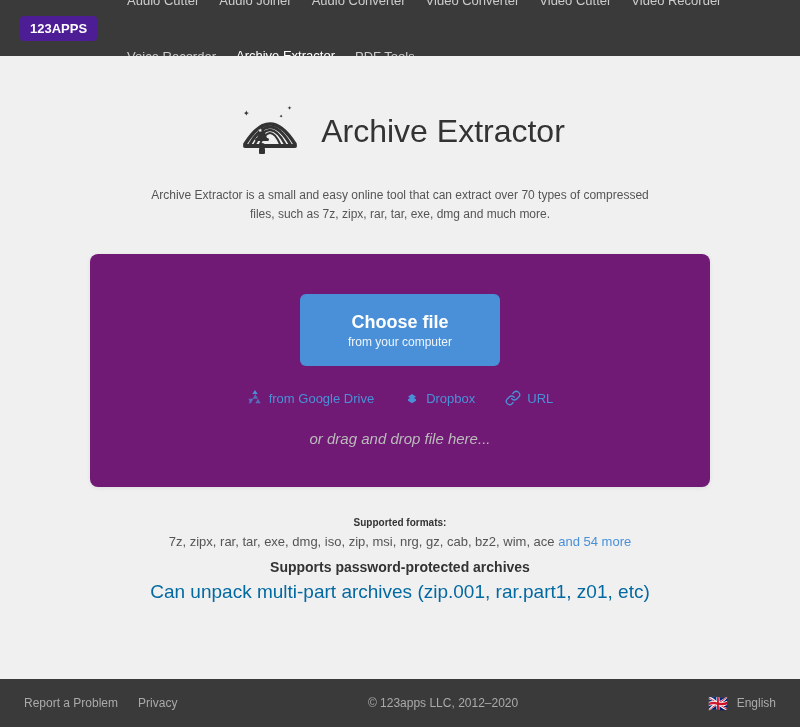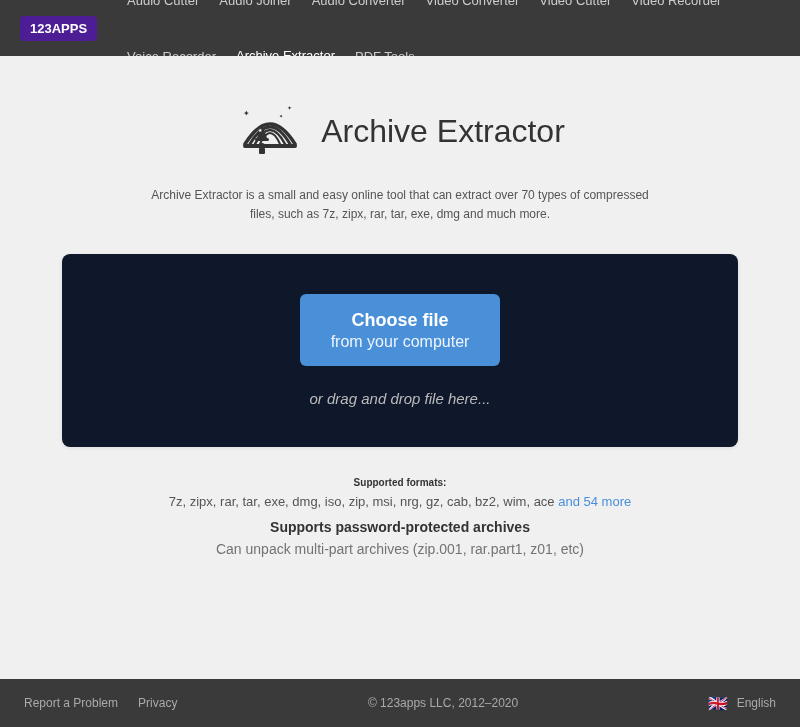--- a/index.html
+++ b/index.html
@@ -15,38 +15,38 @@
     
     .main { flex: 1; display: flex; flex-direction: column; align-items: center; padding: 40px 20px 30px; background: #f0f0f0; }
 
     
     .app-header { display: flex; align-items: center; gap: 16px; margin-bottom: 20px; }
     .app-icon { width: 70px; height: 70px; display: flex; align-items: center; justify-content: center; }
     .app-title { font-size: 32px; font-weight: normal; color: #333; }
     .app-description { text-align: center; color: #555; font-size: 12px; line-height: 1.6; margin-bottom: 30px; max-width: 500px; }
 
     
-    .upload-box { background: #0f172a; border-radius: 8px; padding: 40px 30px; width: 676px; display: flex; flex-direction: column; align-items: center; box-shadow: 0 1px 4px rgba(0,0,0,0.08); }
+    .upload-box { background: #701a75; border-radius: 8px; padding: 40px 30px; width: 620px; display: flex; flex-direction: column; align-items: center; box-shadow: 0 1px 4px rgba(0,0,0,0.08); }
 
     .choose-file-btn { background: #4a90d9; color: white; border: none; border-radius: 6px; padding: 0; width: 200px; height: 72px; cursor: pointer; display: flex; flex-direction: column; align-items: center; justify-content: center; gap: 2px; }
     .choose-file-btn .btn-main { font-size: 18px; font-weight: bold; }
-    .choose-file-btn .btn-sub { font-size: 16px; opacity: 0.9; }
+    .choose-file-btn .btn-sub { font-size: 12px; opacity: 0.9; }
 
     .cloud-links { display: flex; gap: 30px; margin-top: 24px; align-items: center; }
     .cloud-link { display: flex; align-items: center; gap: 6px; color: #4a90d9; text-decoration: none; font-size: 13px; cursor: pointer; }
 
     .drag-drop-text { color: #bbb; font-size: 15px; margin-top: 24px; font-style: italic; }
 
     
     .formats-section { text-align: center; margin-top: 30px; }
     .formats-title { font-weight: bold; font-size: 10px; margin-bottom: 6px; }
     .formats-list { color: #555; font-size: 13px; margin-bottom: 10px; }
     .formats-link { color: #4a90d9; text-decoration: none; }
     .feature-line { font-weight: bold; font-size: 14px; margin-top: 6px; }
-    .feature-line2 { font-size: 14px; margin-top: 6px; color: #737373; }
+    .feature-line2 { font-size: 19px; margin-top: 6px; color: #0369a1; }
 
     
     .footer { background: #3a3a3a; color: #aaa; font-size: 12px; padding: 12px 24px; height: 48px; display: flex; align-items: center; justify-content: space-between; }
     .footer-left { display: flex; gap: 20px; }
     .footer-link { color: #aaa; text-decoration: none; cursor: pointer; }
     .footer-center { color: #aaa; }
     .footer-right { display: flex; align-items: center; gap: 8px; }
 
     
     .gdrive-icon { width: 16px; height: 16px; display: inline-block; }
@@ -106,20 +106,43 @@
   </div>
 
   <p class="app-description">Archive Extractor is a small and easy online tool that can extract over 70 types of compressed files, such as 7z, zipx, rar, tar, exe, dmg and much more.</p>
 
   <div class="upload-box">
     <button class="choose-file-btn">
       <span class="btn-main">Choose file</span>
       <span class="btn-sub">from your computer</span>
     </button>
 
+    <div class="cloud-links">
+      <a class="cloud-link">
+        <svg class="gdrive-icon" viewBox="0 0 24 24">
+          <path d="M4.5 20l4-7H2l4 7zm4-7l4-7 4 7H8.5zm8 0l4 7h-8l4-7z" fill="#4a90d9" opacity="0.7"></path>
+          <path d="M8 6l4-6 4 6H8z" fill="#4a90d9"></path>
+          <path d="M2 20l4-7h4L6 20H2z" fill="#4a90d9" opacity="0.5"></path>
+        </svg>
+        <span>from Google Drive</span>
+      </a>
+      <a class="cloud-link">
+        <svg class="dropbox-icon" viewBox="0 0 24 24">
+          <path d="M12 6L6 10l6 4 6-4-6-4zm-6 8l6 4 6-4-6-4-6 4zm6 4l6-4v2l-6 4-6-4v-2l6 4z" fill="#4a90d9"></path>
+        </svg>
+        <span>Dropbox</span>
+      </a>
+      <a class="cloud-link">
+        <svg class="url-icon" viewBox="0 0 24 24">
+          <path d="M10 13a5 5 0 007.54.54l3-3a5 5 0 00-7.07-7.07l-1.72 1.71" stroke="#4a90d9" stroke-width="2" fill="none" stroke-linecap="round"></path>
+          <path d="M14 11a5 5 0 00-7.54-.54l-3 3a5 5 0 007.07 7.07l1.71-1.71" stroke="#4a90d9" stroke-width="2" fill="none" stroke-linecap="round"></path>
+        </svg>
+        <span>URL</span>
+      </a>
+    </div>
 
     <p class="drag-drop-text">or drag and drop file here...</p>
   </div>
 
   <div class="formats-section">
     <p class="formats-title">Supported formats:</p>
     <p class="formats-list">
       <span>7z, zipx, rar, tar, exe, dmg, iso, zip, msi, nrg, gz, cab, bz2, wim, ace</span>
       <a class="formats-link">and 54 more</a>
     </p>

